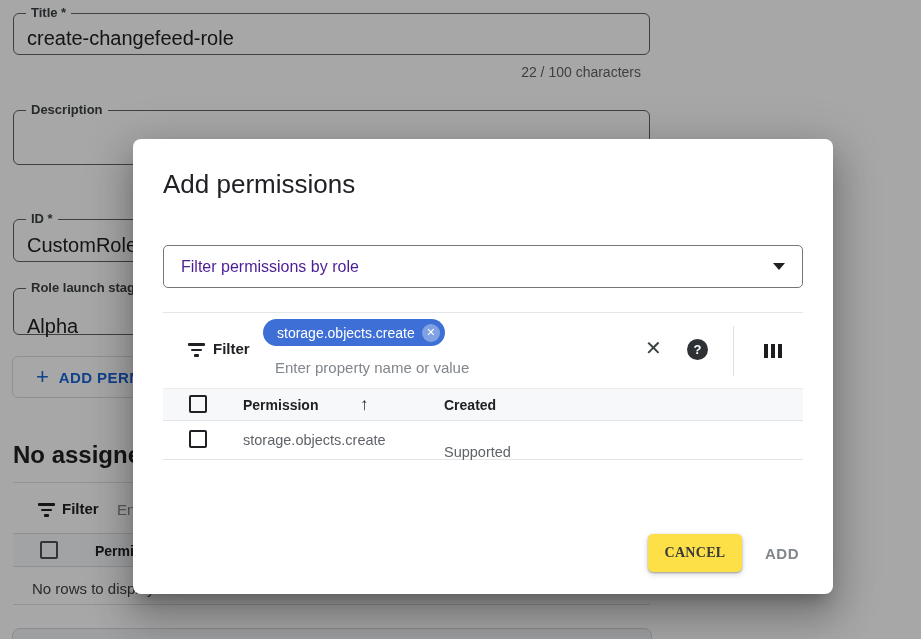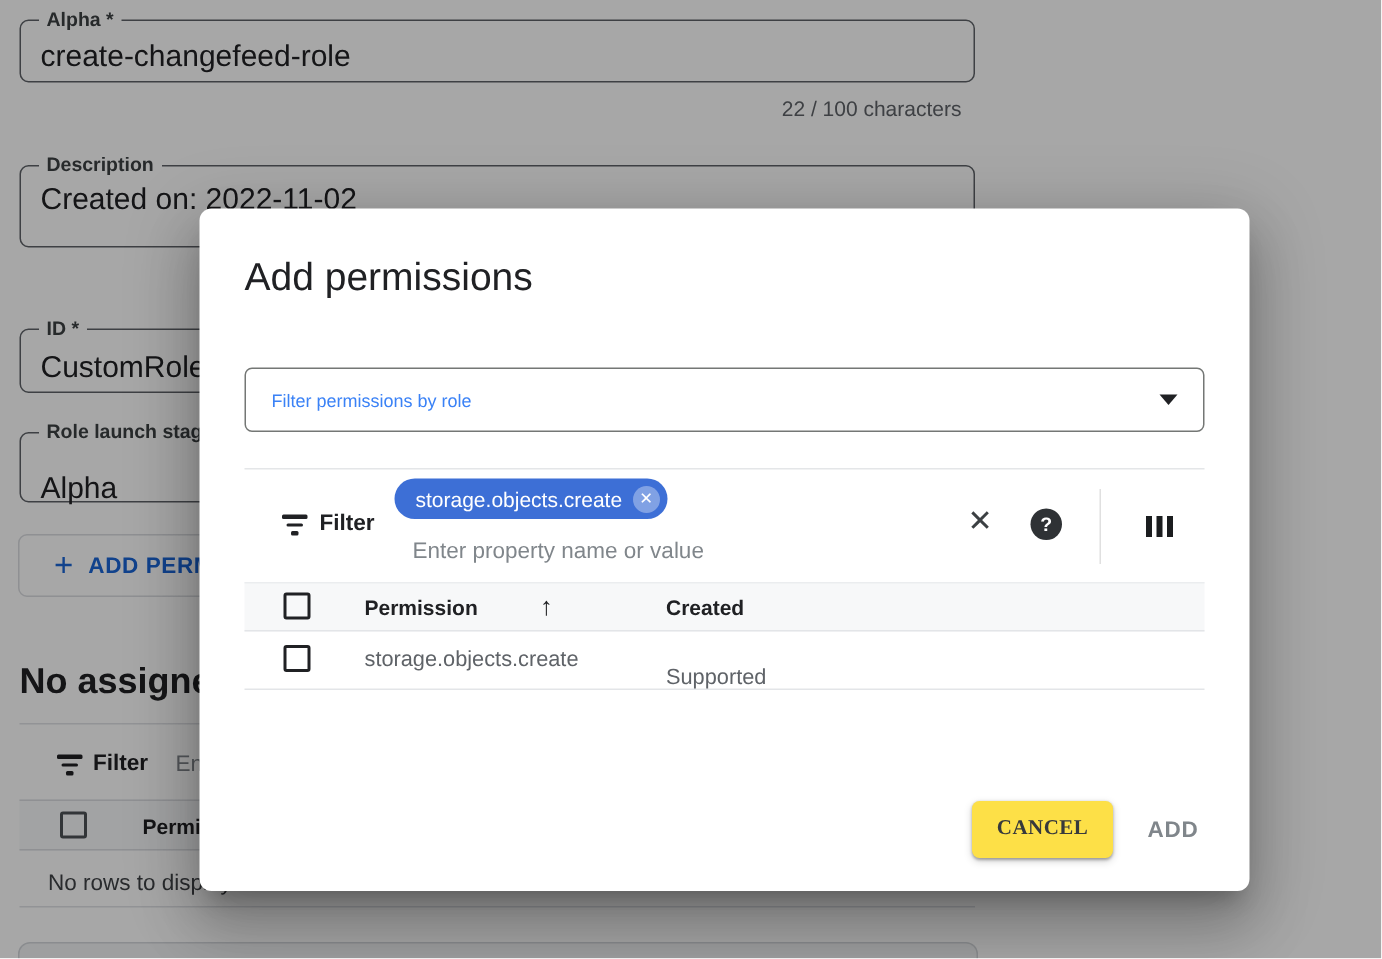--- a/index.html
+++ b/index.html
@@ -58,21 +58,21 @@
   .scrim { position:absolute; inset:0; background:rgba(0,0,0,0.345); z-index:5; }
 
   
   .dialog { position:absolute; left:133px; top:139px; width:700px; height:455px; background:#fff;
     border-radius:8px; z-index:10;
     box-shadow:0 11px 15px -7px rgba(0,0,0,.25), 0 24px 38px 3px rgba(0,0,0,.18), 0 9px 46px 8px rgba(0,0,0,.15); }
   .dtitle { position:absolute; left:30px; top:30px; font-size:26px; font-weight:400; color:#202124; white-space:nowrap; }
 
   .combo { position:absolute; left:30px; top:106px; width:640px; height:43px; border:1px solid #747775;
     border-radius:5px; display:flex; align-items:center; justify-content:space-between; padding:0 17px; cursor:pointer; }
-  .combo-ph { font-size:12px; color:#3b82f6; }
+  .combo-ph { font-size:16px; color:#4c1d95; }
   .tri { width:0; height:0; border-left:6px solid transparent; border-right:6px solid transparent; border-top:7px solid #202124; }
 
   .toolbar { position:absolute; left:30px; top:173px; width:640px; height:76px; border-top:1px solid #e4e6e8; }
   .tb-funnel { position:absolute; left:25px; top:30px; }
   .tb-label { position:absolute; left:50px; top:27px; font-size:15px; font-weight:700; color:#202124; }
   .chip { position:absolute; left:100px; top:6px; height:27px; border-radius:14px; background:#3d6fd6;
     display:flex; align-items:center; gap:7px; padding:0 5px 0 14px; cursor:pointer; }
   .chip-text { font-size:14px; color:#fff; white-space:nowrap; }
   .chip-x { width:18px; height:18px; border-radius:50%; background:rgba(255,255,255,0.35); color:#fff;
     font-size:11px; font-weight:700; display:flex; align-items:center; justify-content:center; cursor:pointer; }
@@ -105,28 +105,27 @@
     font-family:inherit; font-size:15px; font-weight:600; letter-spacing:.5px; color:#80868b; cursor:default; }
 </style>
 </head>
 <body>
 
 <div class="screen">
 
   <section class="page">
 
     <div class="ofield f-title">
-      <span class="olabel">Alpha *</span>
+      <span class="olabel">Title *</span>
       <span class="ovalue">create-changefeed-role</span>
     </div>
     <div class="counter">22 / 100 characters</div>
 
     <div class="ofield f-desc">
       <span class="olabel">Description</span>
-      <span class="ovalue">Created on: 2022-11-02</span>
     </div>
 
     <div class="ofield f-id">
       <span class="olabel">ID *</span>
       <span class="ovalue">CustomRole</span>
     </div>
 
     <div class="ofield f-stage">
       <span class="olabel">Role launch stage</span>
       <span class="ovalue">Alpha</span>

